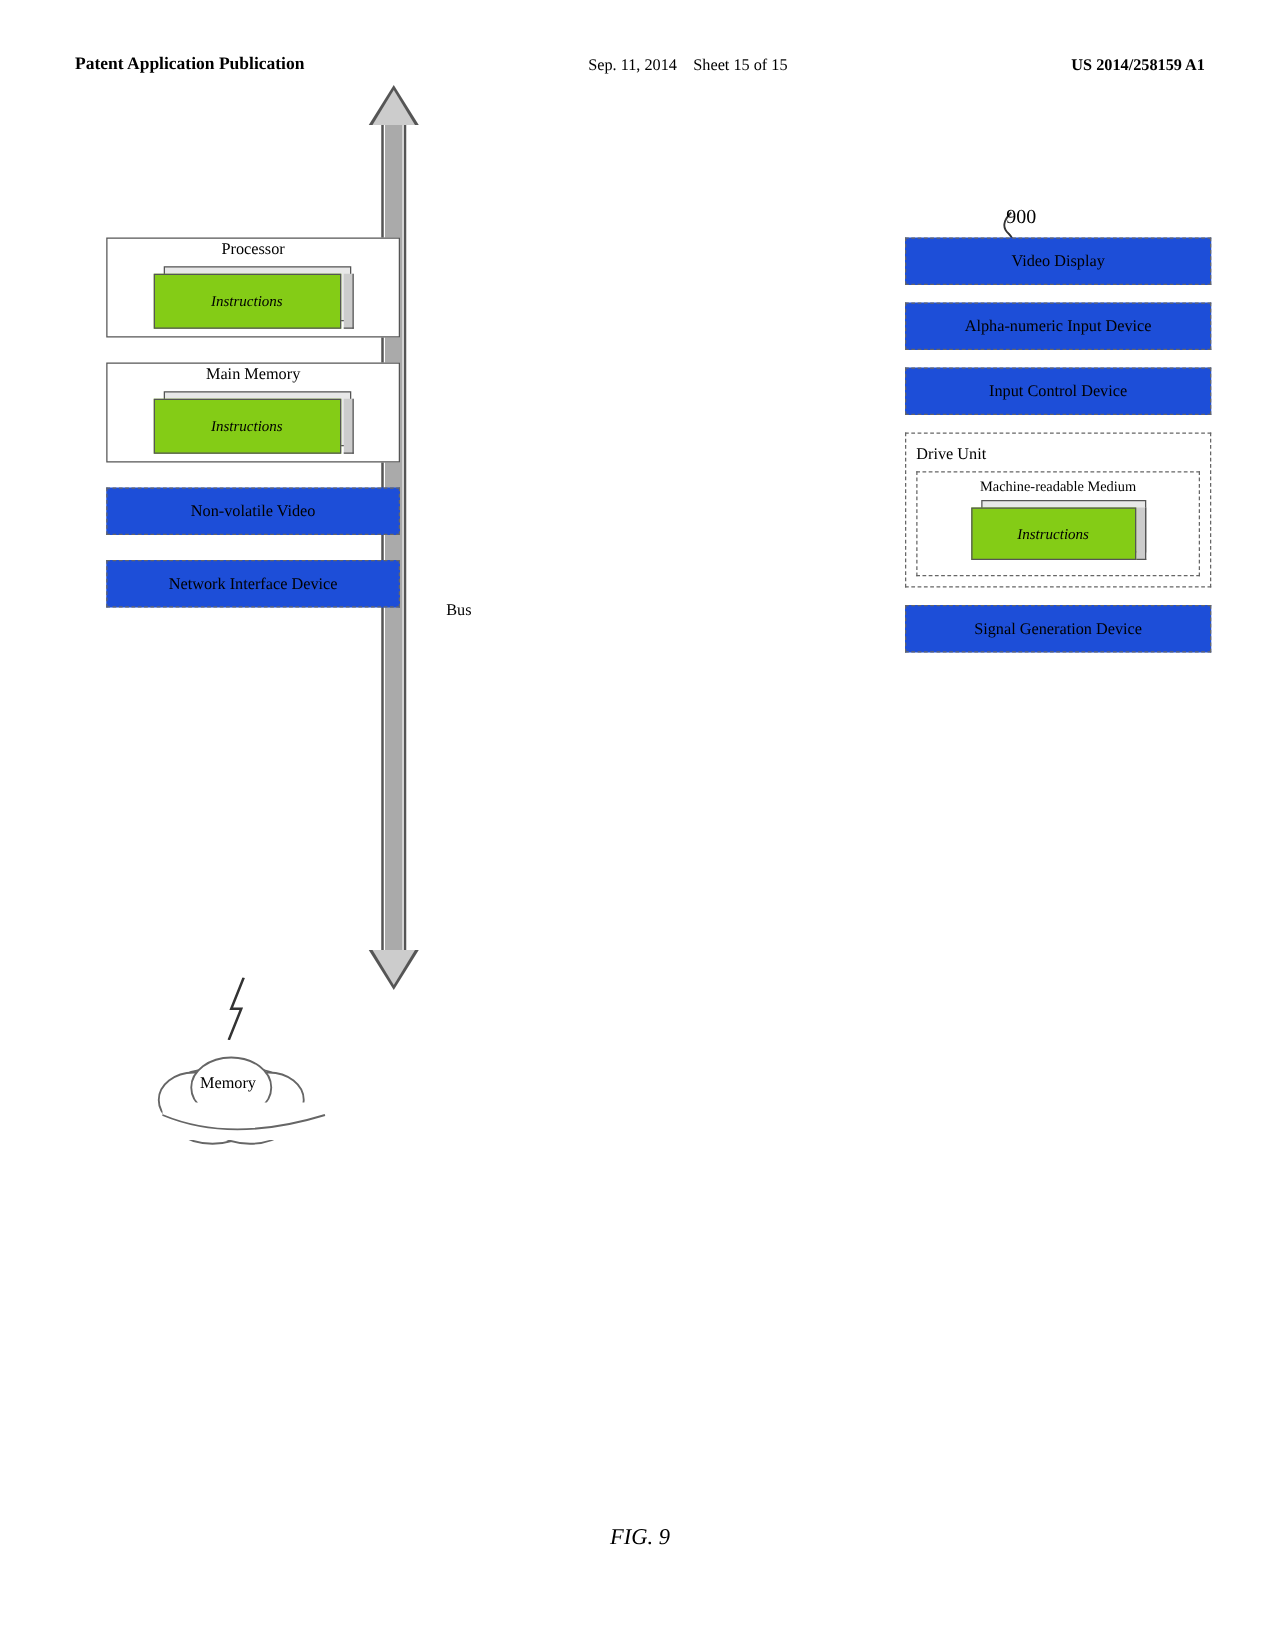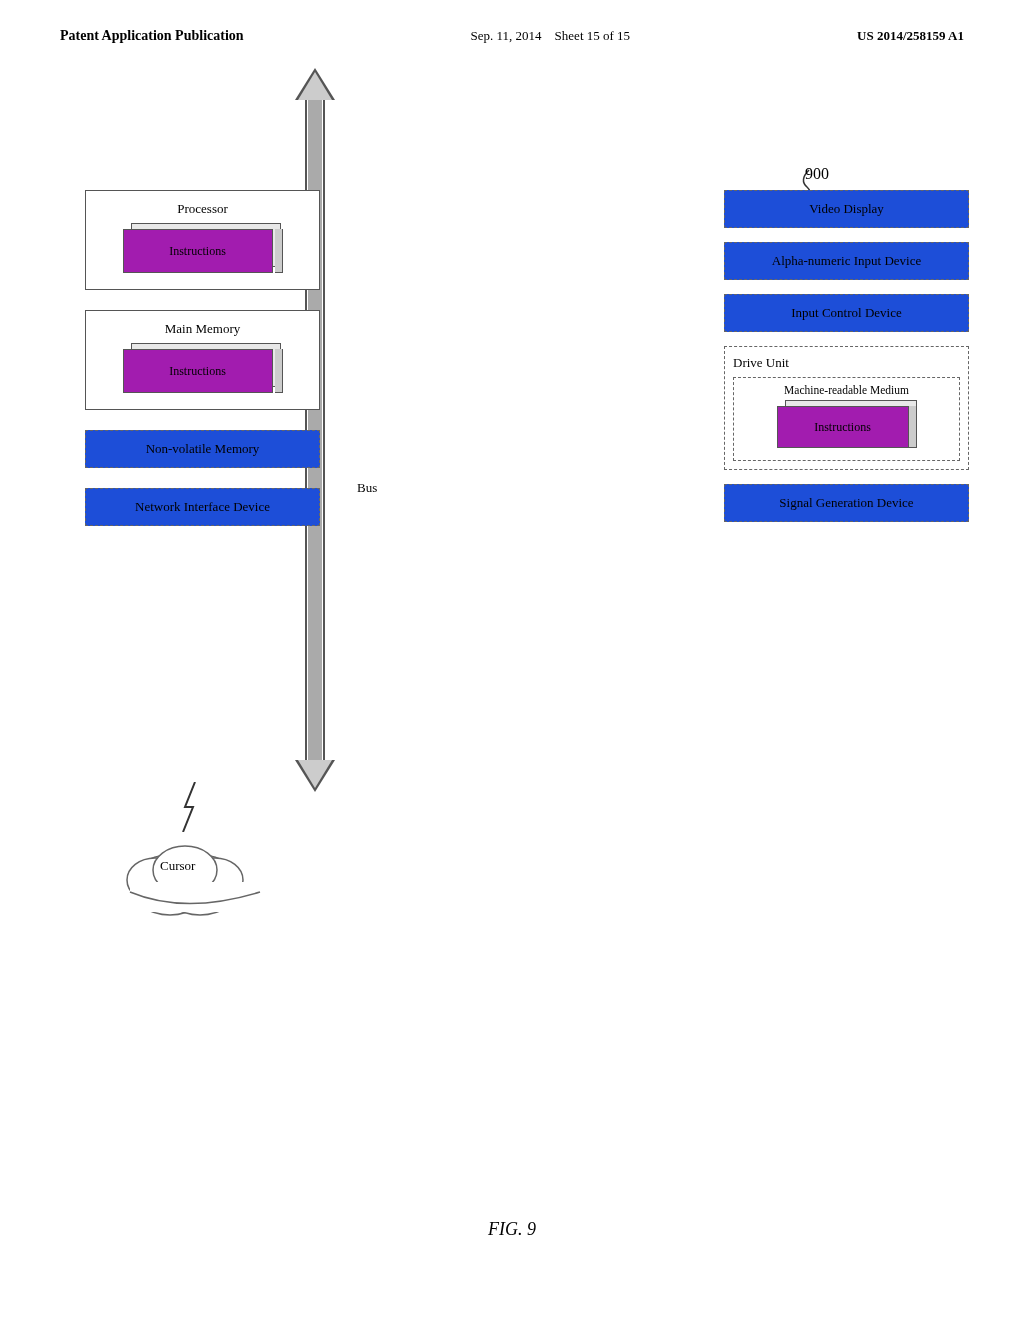--- a/index.html
+++ b/index.html
@@ -10,37 +10,36 @@
       font-family: 'Times New Roman', Times, serif;
       position: relative;
       overflow: hidden;
     }
 
     
     .header {
       display: flex;
       justify-content: space-between;
       align-items: flex-start;
-      padding: 28px 60px 0 60px;
+      padding: 44px 60px 0 60px;
       font-size: 14px;
     }
     .header-left { font-weight: bold; }
     .header-center { text-align: center; font-size: 13px; }
     .header-right { font-weight: bold; font-size: 13px; }
     .bus-label {
       position: absolute;
       top: 340px;
       left: 305px;
       font-size: 13px;
     }
 
     .box-outer {
       border: 1.5px solid #555;
       background: #fff;
-      padding: 10px;
       margin-bottom: 14px;
       position: relative;
     }
     .box-title {
       font-size: 13px;
       text-align: center;
       margin-bottom: 6px;
     }
 
     
@@ -58,26 +57,27 @@
       height: 44px;
       background: #e8e8e8;
       border: 1.5px solid #555;
     }
     .box-3d-front {
       position: absolute;
       top: 6px;
       left: 0;
       width: 150px;
       height: 44px;
-      background: #a21caf;
+      background: #84cc16;
       border: 1.5px solid #555;
       display: flex;
       align-items: center;
       justify-content: center;
       font-size: 12px;
+      font-style: italic;
     }
     .box-3d-side {
       position: absolute;
       top: 6px;
       right: 0;
       width: 8px;
       height: 44px;
       background: #ccc;
       border-right: 1.5px solid #555;
       border-bottom: 1.5px solid #555;
@@ -170,21 +170,21 @@
 
   <div class="box-outer" style="margin-bottom:20px;">
     <div class="box-title">Main Memory</div>
     <div class="box-3d-wrapper">
       <div class="box-3d-back"></div>
       <div class="box-3d-side"></div>
       <div class="box-3d-front">Instructions</div>
     </div>
   </div>
 
-  <div class="simple-box" style="margin-bottom:20px;">Non-volatile Memory</div>
+  <div class="simple-box" style="margin-bottom:20px;">Non-volatile Video</div>
 
   <div class="simple-box" style="margin-bottom:20px;">Network Interface Device</div>
 
 </div>
 
 <div style="position:absolute; top:830px; left:115px;">
   
   <svg width="60" height="50" style="position:absolute; top:-48px; left:55px;">
     <polyline points="25,0 15,25 23,25 13,50" stroke="#333" stroke-width="2" fill="none"></polyline>
   </svg>
@@ -193,21 +193,21 @@
     <ellipse cx="55" cy="55" rx="40" ry="30" fill="white" stroke="#666" stroke-width="1.5"></ellipse>
     <ellipse cx="85" cy="55" rx="40" ry="30" fill="white" stroke="#666" stroke-width="1.5"></ellipse>
     <ellipse cx="40" cy="50" rx="28" ry="22" fill="white" stroke="#666" stroke-width="1.5"></ellipse>
     <ellipse cx="100" cy="50" rx="28" ry="22" fill="white" stroke="#666" stroke-width="1.5"></ellipse>
     <ellipse cx="70" cy="40" rx="32" ry="24" fill="white" stroke="#666" stroke-width="1.5"></ellipse>
 
     <rect x="15" y="52" width="132" height="30" fill="white"></rect>
 
     <path d="M15 62 Q70 85 145 62" stroke="#666" stroke-width="1.5" fill="white"></path>
   </svg>
-  <div style="position:absolute; top:28px; left:45px; font-size:13px; text-align:center;">Cursor</div>
+  <div style="position:absolute; top:28px; left:45px; font-size:13px; text-align:center;">Memory</div>
 </div>
 
 <div style="position:absolute; top:190px; right:55px; width:245px;">
 
   <div class="simple-box" style="margin-bottom:14px;">Video Display</div>
 
   <div class="simple-box" style="margin-bottom:14px;">Alpha-numeric Input Device</div>
 
   <div class="simple-box" style="margin-bottom:14px;">Input Control Device</div>
 

